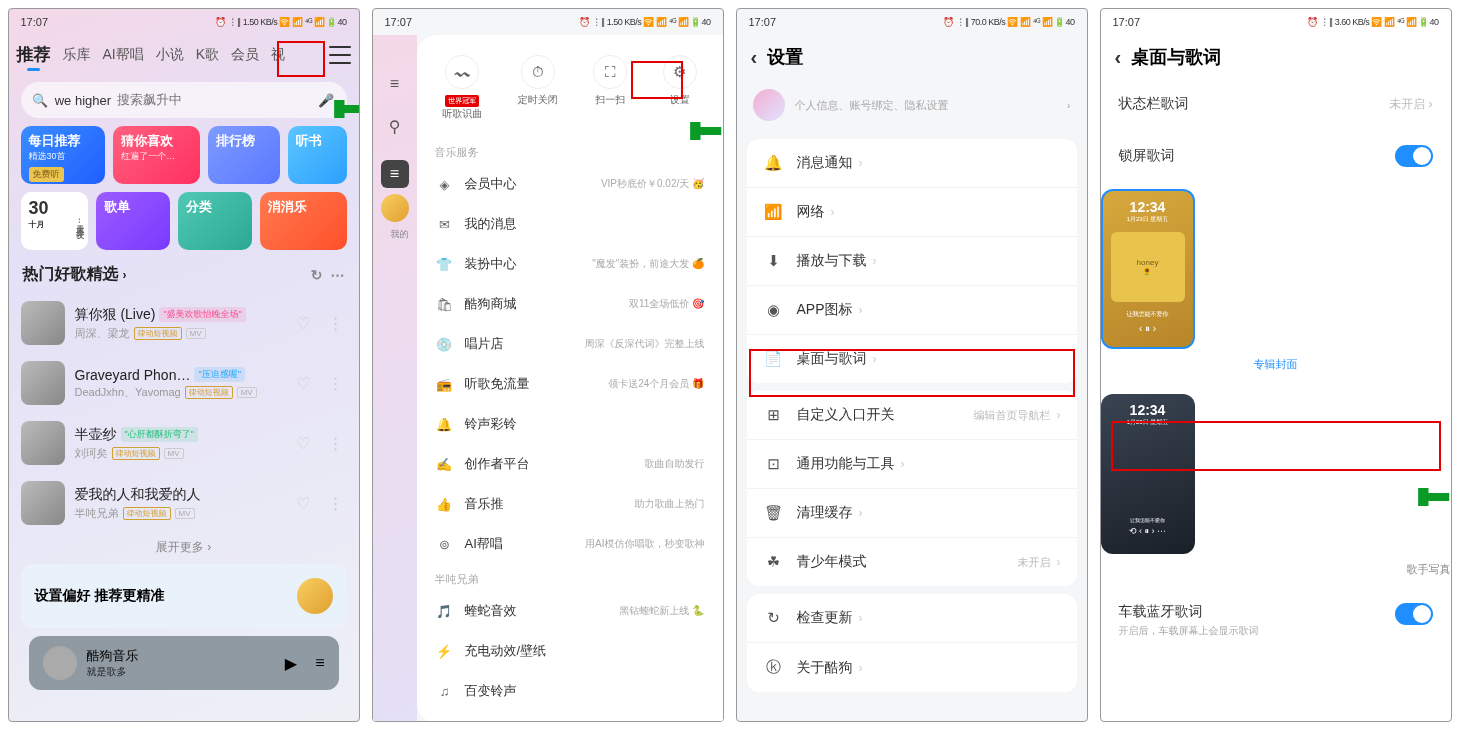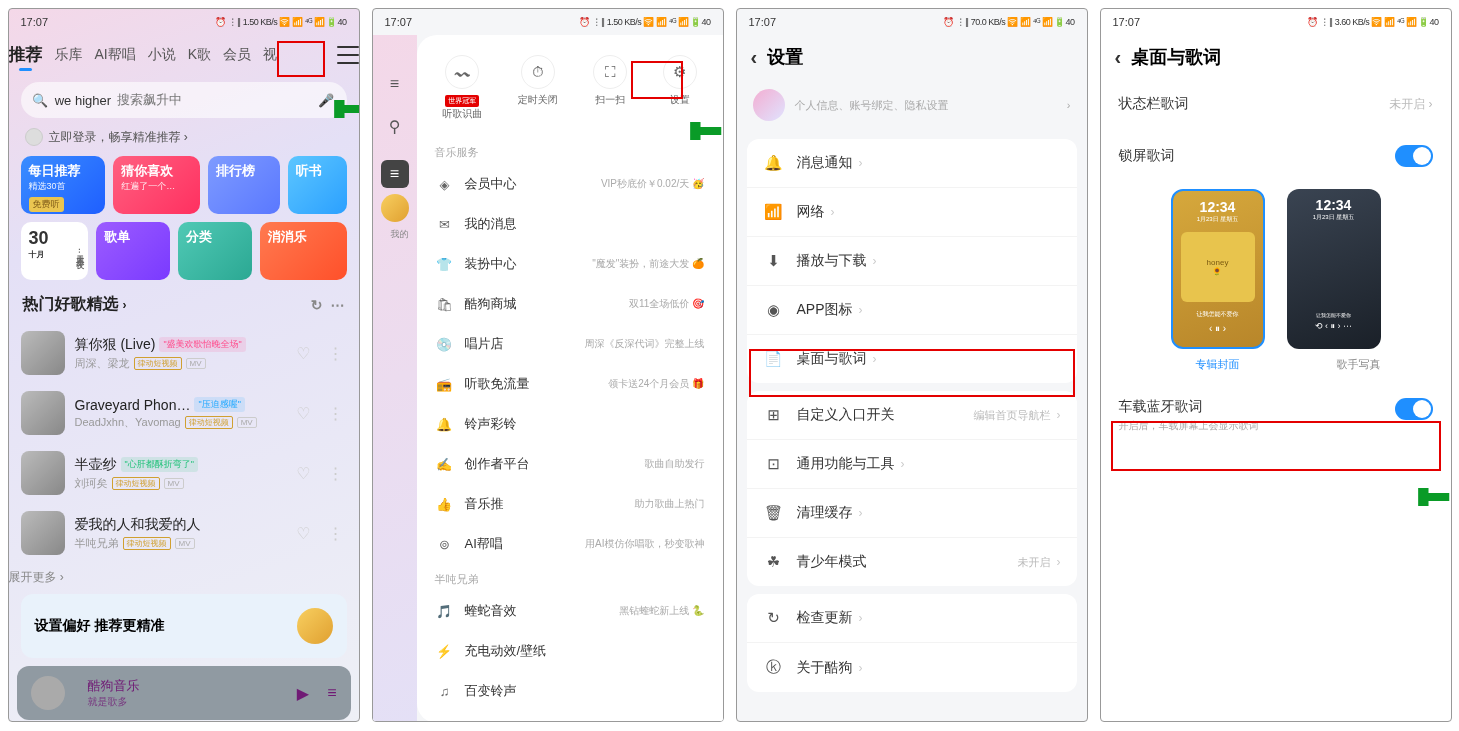--- a/index.html
+++ b/index.html
@@ -6,21 +6,21 @@
 body { background: #fff; display: flex; gap: 12px; padding: 8px; justify-content: center; }
 .phone { width: 352px; height: 714px; border: 1px solid #999; border-radius: 4px; overflow: hidden; background: #f5f6f8; position: relative; flex-shrink: 0; }
 .statusbar { height: 26px; display: flex; justify-content: space-between; align-items: center; padding: 0 12px; font-size: 11px; color: #333; font-weight: 500; }
 .statusbar .right { font-size: 9px; letter-spacing: -0.5px; }
 .redbox { position: absolute; border: 2px solid #e40000; pointer-events: none; z-index: 50; }
 .pointer-hand { position: absolute; width: 44px; height: 44px; z-index: 60; }
 .pointer-hand svg { width: 100%; height: 100%; }
 
 
 .s1 { background: linear-gradient(160deg, #f4d8e8 0%, #e4e0f6 30%, #eef0f6 100%); }
-.s1 .tabs { display: flex; align-items: center; padding: 8px 0 12px; gap: 12px; font-size: 14px; color: #555; }
+.s1 .tabs { display: flex; align-items: center; padding: 8px 8px 12px; gap: 12px; font-size: 14px; color: #555; }
 .s1 .tabs .active { font-size: 17px; font-weight: 700; color: #222; position: relative; }
 .s1 .tabs .active::after { content: ''; position: absolute; left: 30%; right: 30%; bottom: -5px; height: 3px; background: #1f8fff; border-radius: 2px; }
 .s1 .tabs .menu { margin-left: auto; width: 22px; height: 18px; display: flex; flex-direction: column; justify-content: space-between; cursor: pointer; }
 .s1 .tabs .menu span { height: 2px; background: #333; border-radius: 1px; }
 .s1 .search { margin: 4px 12px; background: rgba(255,255,255,0.6); border-radius: 20px; height: 36px; display: flex; align-items: center; padding: 0 12px; color: #777; font-size: 13px; }
 .s1 .search .mic { margin-left: auto; color: #555; }
 .s1 .login { margin: 10px 16px; font-size: 12px; color: #555; display: flex; align-items: center; gap: 6px; }
 .s1 .login .avatar-circ { width: 18px; height: 18px; border-radius: 50%; background: #ddd; border: 1px solid #ccc; }
 .s1 .tiles { display: flex; gap: 8px; padding: 0 12px; margin-top: 8px; }
 .s1 .tile { flex: 1 0 auto; height: 58px; border-radius: 10px; color: #fff; padding: 6px 8px; font-size: 13px; font-weight: 600; position: relative; overflow: hidden; }
@@ -30,24 +30,24 @@
 .s1 .section .refresh { margin-left: auto; color: #888; font-size: 14px; }
 .s1 .section .more { color: #888; font-size: 14px; margin-left: 8px; }
 .s1 .track { display: flex; align-items: center; padding: 8px 12px; gap: 10px; }
 .s1 .track .art { width: 44px; height: 44px; border-radius: 8px; background: linear-gradient(135deg,#bbb,#888); flex-shrink: 0; }
 .s1 .track .info { flex: 1; min-width: 0; }
 .s1 .track .title { font-size: 14px; color: #222; display: flex; align-items: center; gap: 4px; }
 .s1 .track .title .badge { font-size: 9px; padding: 1px 4px; border-radius: 3px; }
 .s1 .track .subtitle { font-size: 11px; color: #999; display: flex; align-items: center; gap: 4px; margin-top: 2px; }
 .s1 .track .subtitle .tag { font-size: 8px; padding: 0 3px; border: 1px solid; border-radius: 2px; }
 .s1 .track .heart, .s1 .track .dots { color: #ccc; width: 22px; text-align: center; font-size: 16px; }
-.s1 .expand { text-align: left; font-size: 12px; color: #888; margin: 6px 0; }
+.s1 .expand { text-align: center; font-size: 12px; color: #888; margin: 6px 0; }
 .s1 .prefs { margin: 8px 12px; background: #e9f2fb; border-radius: 12px; padding: 14px; display: flex; align-items: center; font-size: 14px; font-weight: 600; }
 .s1 .prefs .pfav { margin-left: auto; width: 36px; height: 36px; border-radius: 50%; background: linear-gradient(135deg,#f8cf60,#e0a030); }
-.s1 .player { margin: 0 8px 6px; background: #909aa2; border-radius: 12px; padding: 10px 14px; display: flex; align-items: center; color: #701a75; gap: 13px; }
+.s1 .player { margin: 0 20px 6px; background: #909aa2; border-radius: 12px; padding: 10px 14px; display: flex; align-items: center; color: #000000; }
 .s1 .player .part { width: 34px; height: 34px; border-radius: 50%; background: #aaa; margin-right: 10px; }
 .s1 .player .ptxt .t1 { font-size: 13px; }
 .s1 .player .ptxt .t2 { font-size: 10px; opacity: 0.8; }
 .s1 .player .pctrl { margin-left: auto; display: flex; gap: 18px; font-size: 16px; }
 
 
 .s2 { background: #f5f6f8; display: flex; }
 .s2 .peek { width: 44px; background: linear-gradient(160deg,#f4d8e8,#e4e0f6); display: flex; flex-direction: column; align-items: center; padding-top: 40px; gap: 24px; font-size: 16px; color: #555; }
 .s2 .drawer { flex: 1; background: #fff; border-top-left-radius: 20px; border-bottom-left-radius: 20px; padding: 12px 0; overflow-y: auto; }
 .s2 .qrow { display: flex; justify-content: space-around; padding: 8px 8px 16px; }
@@ -78,21 +78,21 @@
 .s4 .hdr .back { font-size: 20px; margin-right: 10px; color: #333; }
 .s4 .orow { display: flex; align-items: center; padding: 16px 18px; font-size: 14px; color: #333; }
 .s4 .orow .ort { margin-left: auto; font-size: 12px; color: #bbb; }
 .s4 .orow .sub { font-size: 10px; color: #aaa; margin-top: 3px; }
 .s4 .toggle { margin-left: auto; width: 38px; height: 22px; border-radius: 11px; position: relative; }
 .s4 .toggle.on { background: #1f8fff; }
 .s4 .toggle.off { background: #e0e0e0; }
 .s4 .toggle::after { content: ''; width: 18px; height: 18px; background: #fff; border-radius: 50%; position: absolute; top: 2px; }
 .s4 .toggle.on::after { right: 2px; }
 .s4 .toggle.off::after { left: 2px; }
-.s4 .previews { display: flex; gap: 22px; justify-content: center; padding: 6px 0 10px; }
+.s4 .previews { display: flex; gap: 22px; justify-content: center; padding: 6px 0 10px; flex-direction: column; }
 .s4 .prev { text-align: center; }
 .s4 .prev .pimg { width: 94px; height: 160px; border-radius: 12px; position: relative; overflow: hidden; }
 .s4 .prev .plabel { font-size: 11px; margin-top: 8px; }
 .s4 .prev.sel .pimg { border: 2px solid #1f8fff; }
 .s4 .prev.sel .plabel { color: #1f8fff; }
 .s4 .prev:not(.sel) .plabel { color: #888; text-align: right; }
 </style>
 </head>
 <body>
 
@@ -113,24 +113,20 @@
         <span></span>
         <span></span>
         <span></span>
       </div>
   </div>
   <div class="search">
     🔍 <span style="margin-left:6px;color:#333;">we higher</span>
     <span style="margin-left:6px;">搜索飙升中</span>
     <span class="mic">🎤</span>
   </div>
-  <div class="login">
-    <span class="avatar-circ"></span>
-    <span>立即登录，畅享精准推荐 ›</span>
-  </div>
   <div class="tiles">
       <div class="tile" style="background: linear-gradient(135deg, rgb(58, 141, 255), rgb(31, 95, 255));"><div>每日推荐</div><div class="sub">精选30首</div><div class="sub" style="background:#ffcf3f;color:#8a5a00;display:inline-block;padding:1px 4px;border-radius:3px;margin-top:4px;">免费听</div></div>
       <div class="tile" style="background: linear-gradient(135deg, rgb(255, 96, 128), rgb(255, 48, 96));">
         <div>猜你喜欢</div>
         <div class="sub">红遍了一个…</div>
       </div>
       <div class="tile" style="background: linear-gradient(135deg, rgb(126, 155, 255), rgb(90, 120, 255));">
         <div>排行榜</div>
       </div>
       <div class="tile" style="background: linear-gradient(135deg, rgb(92, 198, 255), rgb(43, 160, 255));">

